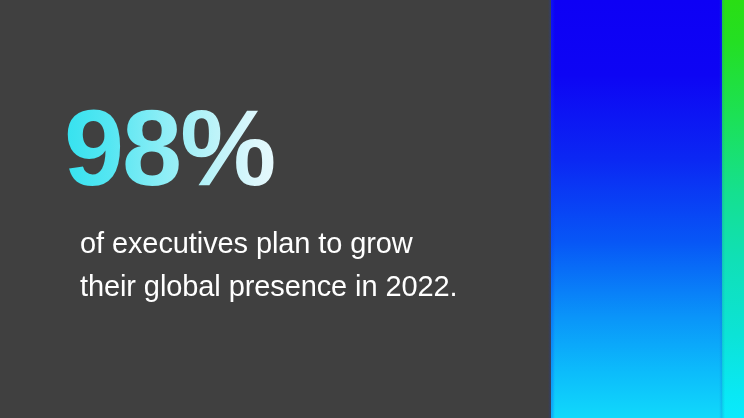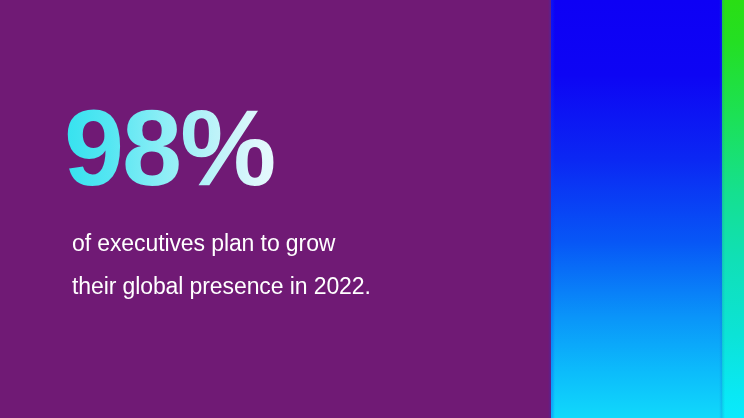--- a/index.html
+++ b/index.html
@@ -6,21 +6,21 @@
   html, body {
     margin: 0;
     padding: 0;
     background: #000;
   }
   #slide {
     position: relative;
     width: 744px;
     height: 418px;
     overflow: hidden;
-    background: #701a75;
+    background: #404040;
     font-family: "Liberation Sans", sans-serif;
     -webkit-font-smoothing: antialiased;
   }
 
   
   #gradient-panel {
     position: absolute;
     left: 551px;
     top: 0;
     width: 171px;
@@ -108,23 +108,23 @@
       #e6f9fd 100%
     );
     -webkit-background-clip: text;
     background-clip: text;
     color: transparent;
     -webkit-text-fill-color: transparent;
     width: max-content;
   }
 
   #stat-description {
-    margin: 8px;
+    margin: 16px;
     color: #ffffff;
-    font-size: 23px;
+    font-size: 29px;
     line-height: 43px;
     font-weight: 400;
     letter-spacing: -0.1px;
   }
   #stat-description .line {
     display: block;
     white-space: nowrap;
   }
 </style>
 </head>

